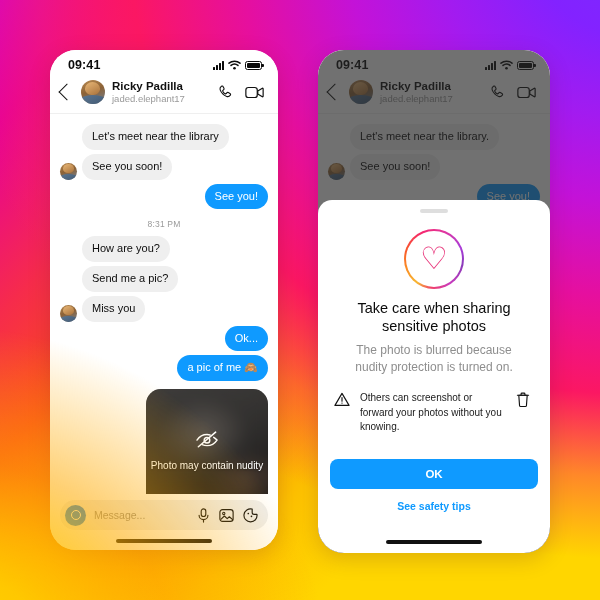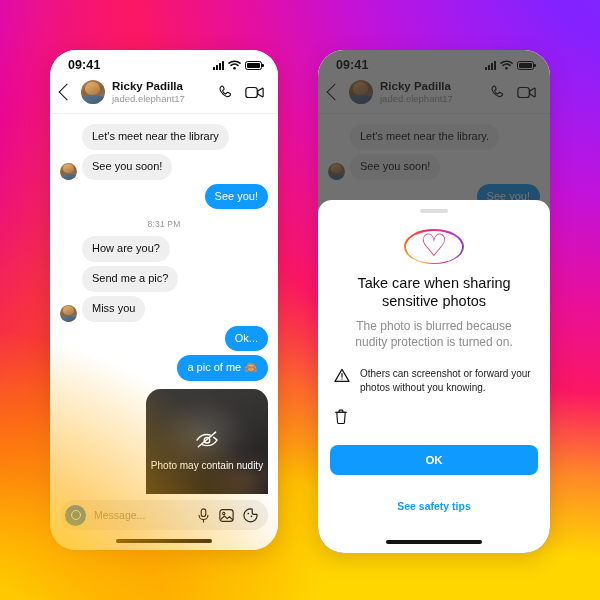--- a/index.html
+++ b/index.html
@@ -343,21 +343,20 @@
     margin: 7px 22px 0;
     text-align: center;
     font-size: 12px;
     color: #8e8e8e;
     line-height: 1.38;
   }
 
   .bullets {
     margin: 16px 18px 0 16px;
     display: flex;
-    flex-direction: column;
     gap: 13px;
   }
   .bullet { display: flex; gap: 10px; align-items: flex-start; }
   .bullet-ico { width: 16px; flex: 0 0 auto; padding-top: 1px; }
   .bullet-text { font-size: 10px; line-height: 1.42; color: #1a1a1a; }
 
   .sheet-footer {
     margin-top: auto;
     padding: 16px 12px;
   }
@@ -373,21 +372,21 @@
     font-weight: bold;
     font-family: "Liberation Sans", sans-serif;
     cursor: pointer;
   }
   .safety-link {
     display: block;
     text-align: center;
     color: #0f9aff;
     font-size: 10.5px;
     font-weight: bold;
-    margin-top: 25px;
+    margin-top: 11px;
     text-decoration: none;
     cursor: pointer;
   }
   .sheet .home-indicator { padding: 12px 0 9px; }
 
   .dim-thread .bubble.in { background: #efefef; }
 </style>
 </head>
 <body>
 

